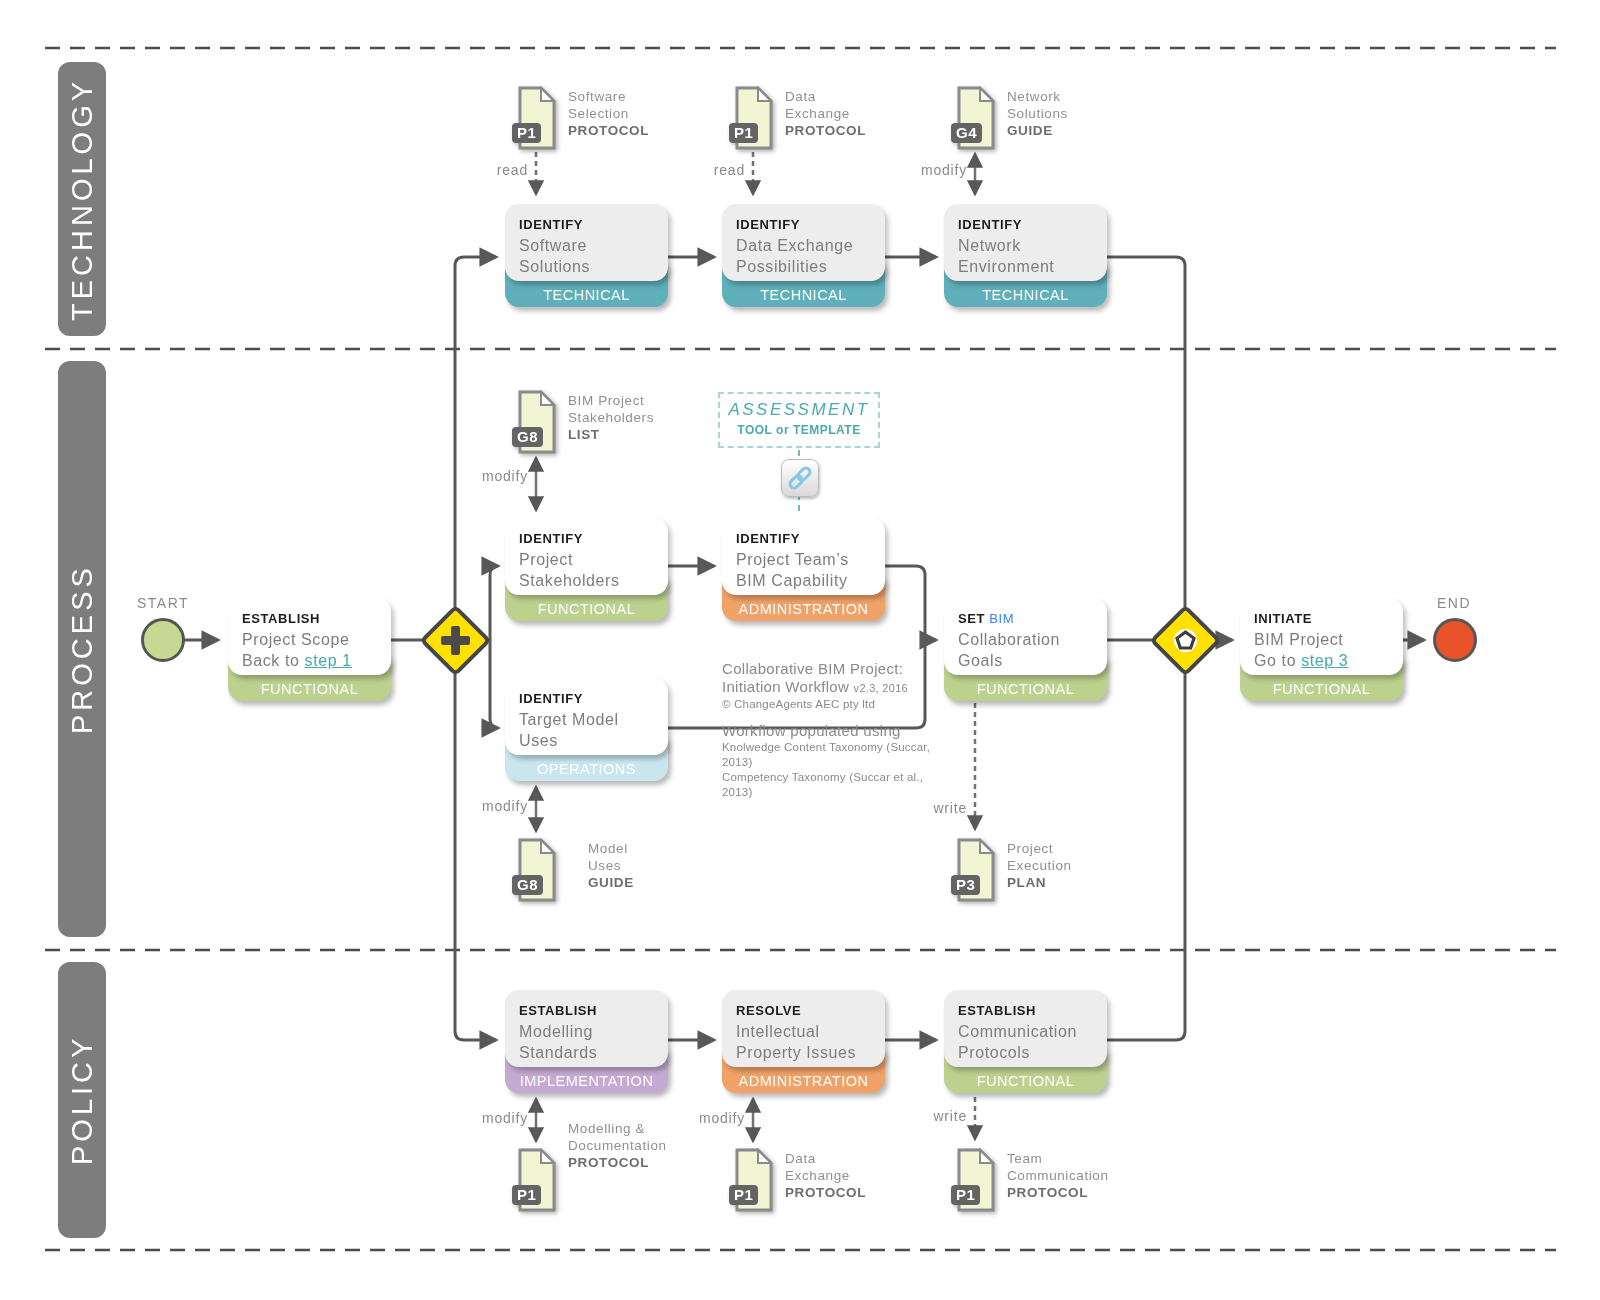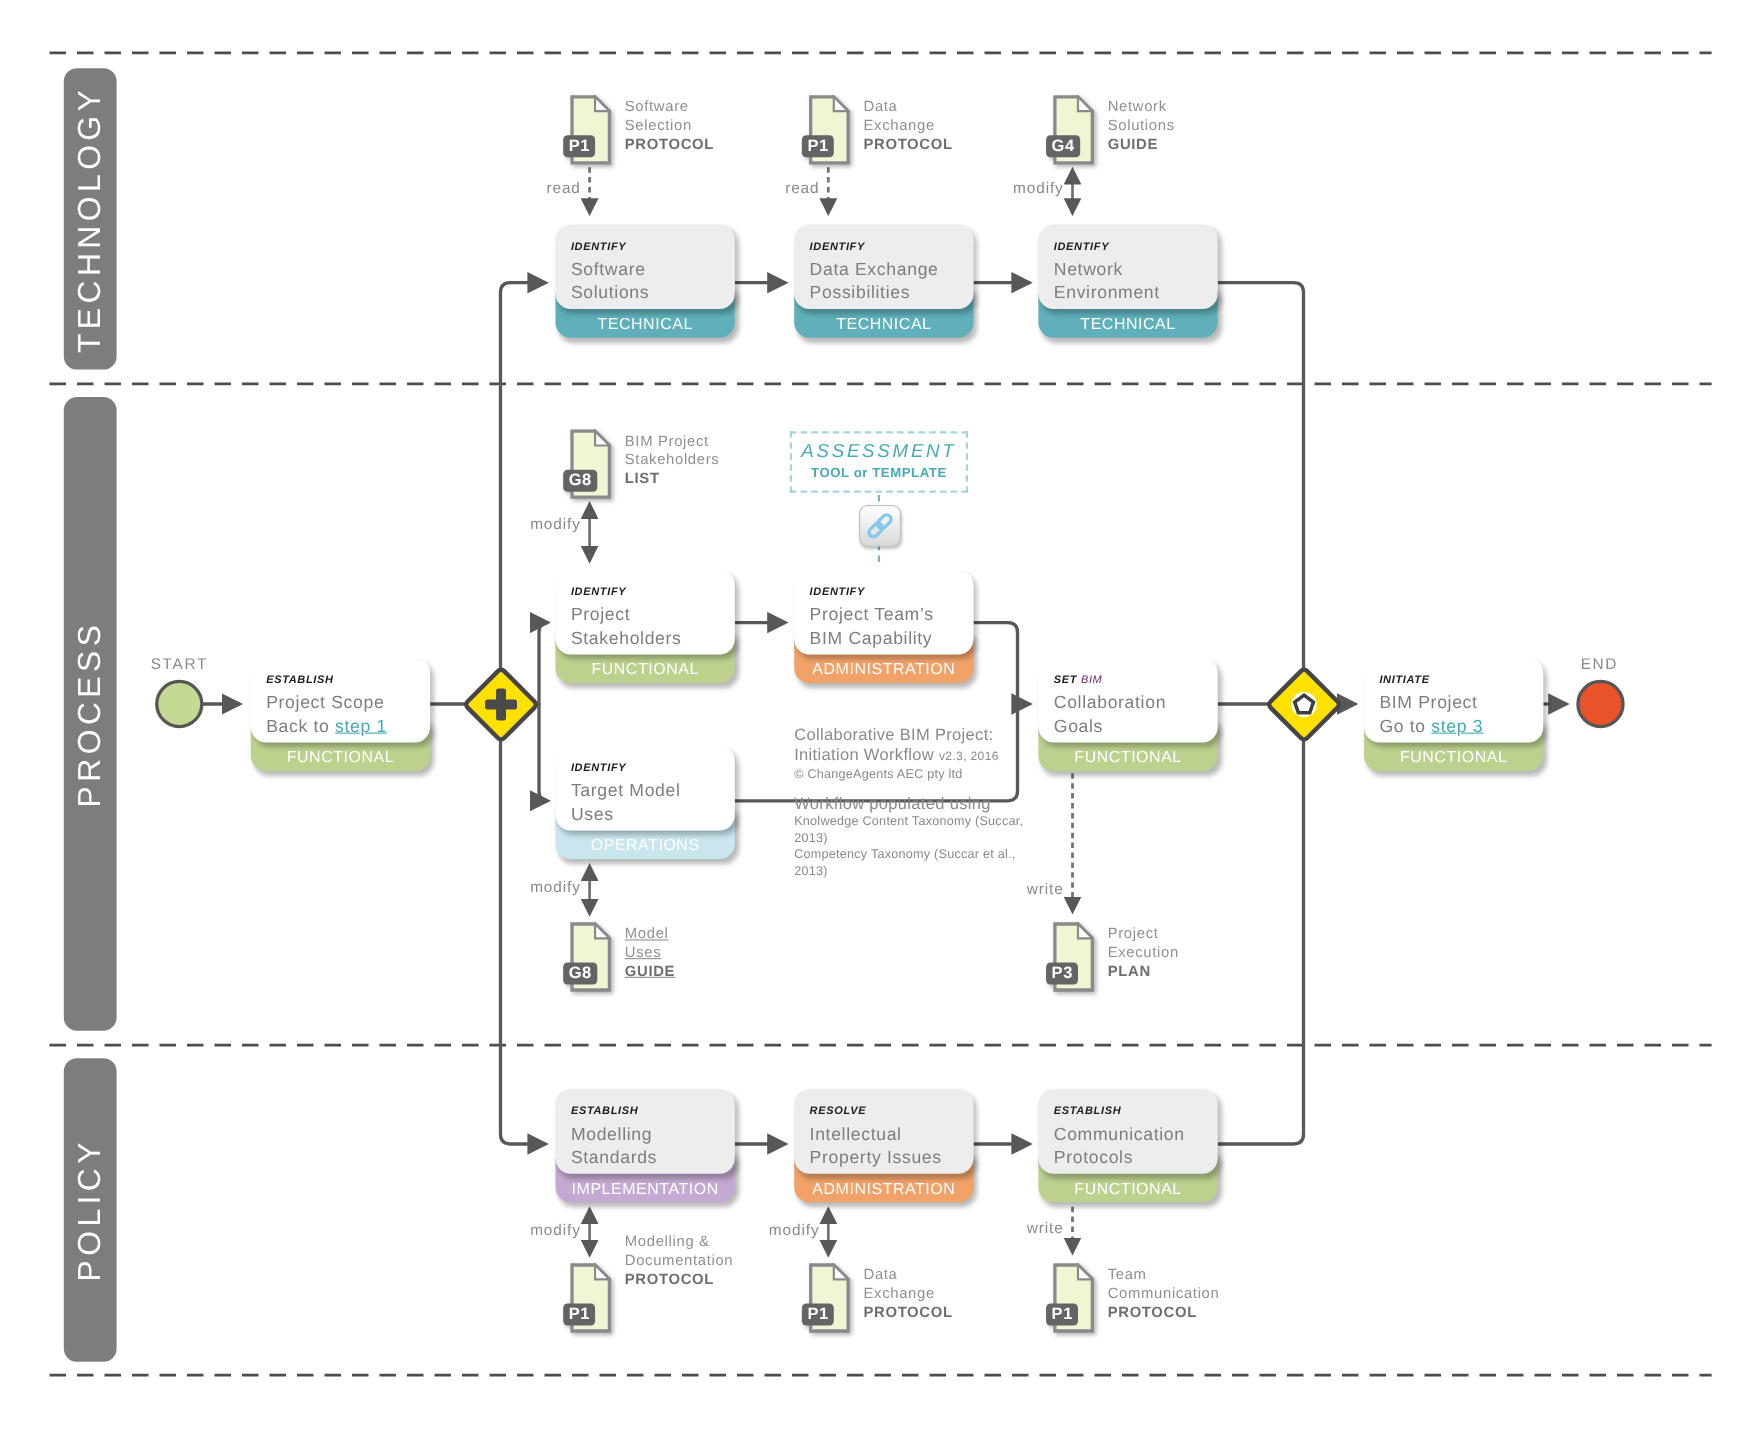--- a/index.html
+++ b/index.html
@@ -11,22 +11,22 @@
     border-radius:12px;color:#fff;display:flex;align-items:center;justify-content:center;
     writing-mode:vertical-rl;transform:rotate(180deg);font-size:29px;letter-spacing:4px;z-index:2;}
   
   .task{position:absolute;width:163px;height:103px;z-index:2;}
   .task-band{position:absolute;left:0;right:0;bottom:0;height:44px;border-radius:10px 10px 14px 14px;
     display:flex;align-items:flex-end;justify-content:center;padding-bottom:4px;
     color:#fff;font-size:14.5px;letter-spacing:0.5px;box-shadow:3px 4px 5px rgba(0,0,0,.28);}
   .task-body{position:absolute;left:0;right:0;top:0;height:77px;border-radius:14px;
     background:#fff;box-shadow:3px 4px 5px rgba(0,0,0,.25);padding:10px 6px 0 14px;box-sizing:border-box;}
   .task.graybox .task-body{background:#ededed;}
-  .task-verb{font-size:10px;font-weight:bold;color:#1d1d1d;letter-spacing:0.6px;line-height:21px;font-style:italic;}
-  .task-verb .vsuf{font-weight:normal;color:#701a75;}
+  .task-verb{font-size:13px;font-weight:bold;color:#1d1d1d;letter-spacing:0.6px;line-height:21px;}
+  .task-verb .vsuf{font-weight:normal;color:#3b82f6;}
   .task-line{font-size:16px;color:#7d7d7d;letter-spacing:0.6px;line-height:21px;}
   .steplink{color:var(--c-link);text-decoration:underline;cursor:pointer;}
   .band-technical{background:var(--c-technical);}
   .band-functional{background:var(--c-functional);}
   .band-administration{background:var(--c-administration);}
   .band-operations{background:var(--c-operations);}
   .band-implementation{background:var(--c-implementation);}
   
   .doc{position:absolute;width:38px;height:64px;z-index:2;filter:drop-shadow(2px 2px 2px rgba(0,0,0,.3));}
   .doc-badge{position:absolute;left:-6px;bottom:7px;background:var(--c-badge);color:#ffffff;
@@ -304,21 +304,21 @@
     </div>
   <div class="action-label" style="left:446px;top:468px;">modify</div>
 
   <div class="doc" style="left:518px;top:838px;">
     <svg width="38" height="64" viewBox="0 0 38 64">
         <path d="M2,2 H23 L36,15 V62 H2 Z" fill="#f1f5d4" stroke="#8a8a8a" stroke-width="3"></path>
         <path d="M23,2 V15 H36 Z" fill="#ffffff" stroke="#8a8a8a" stroke-width="2"></path>
       </svg>
     <div class="doc-badge">G8</div>
   </div>
-  <div class="doc-label" style="left:568px;top:840px;text-decoration:underline;">
+  <div class="doc-label" style="left:588px;top:840px;">
       <div>Model</div>
       <div>Uses</div>
       <div class="dtype">GUIDE</div>
     </div>
   <div class="action-label" style="left:446px;top:798px;">modify</div>
 
   <div class="doc" style="left:957px;top:838px;">
     <svg width="38" height="64" viewBox="0 0 38 64">
         <path d="M2,2 H23 L36,15 V62 H2 Z" fill="#f1f5d4" stroke="#8a8a8a" stroke-width="3"></path>
         <path d="M23,2 V15 H36 Z" fill="#ffffff" stroke="#8a8a8a" stroke-width="2"></path>

